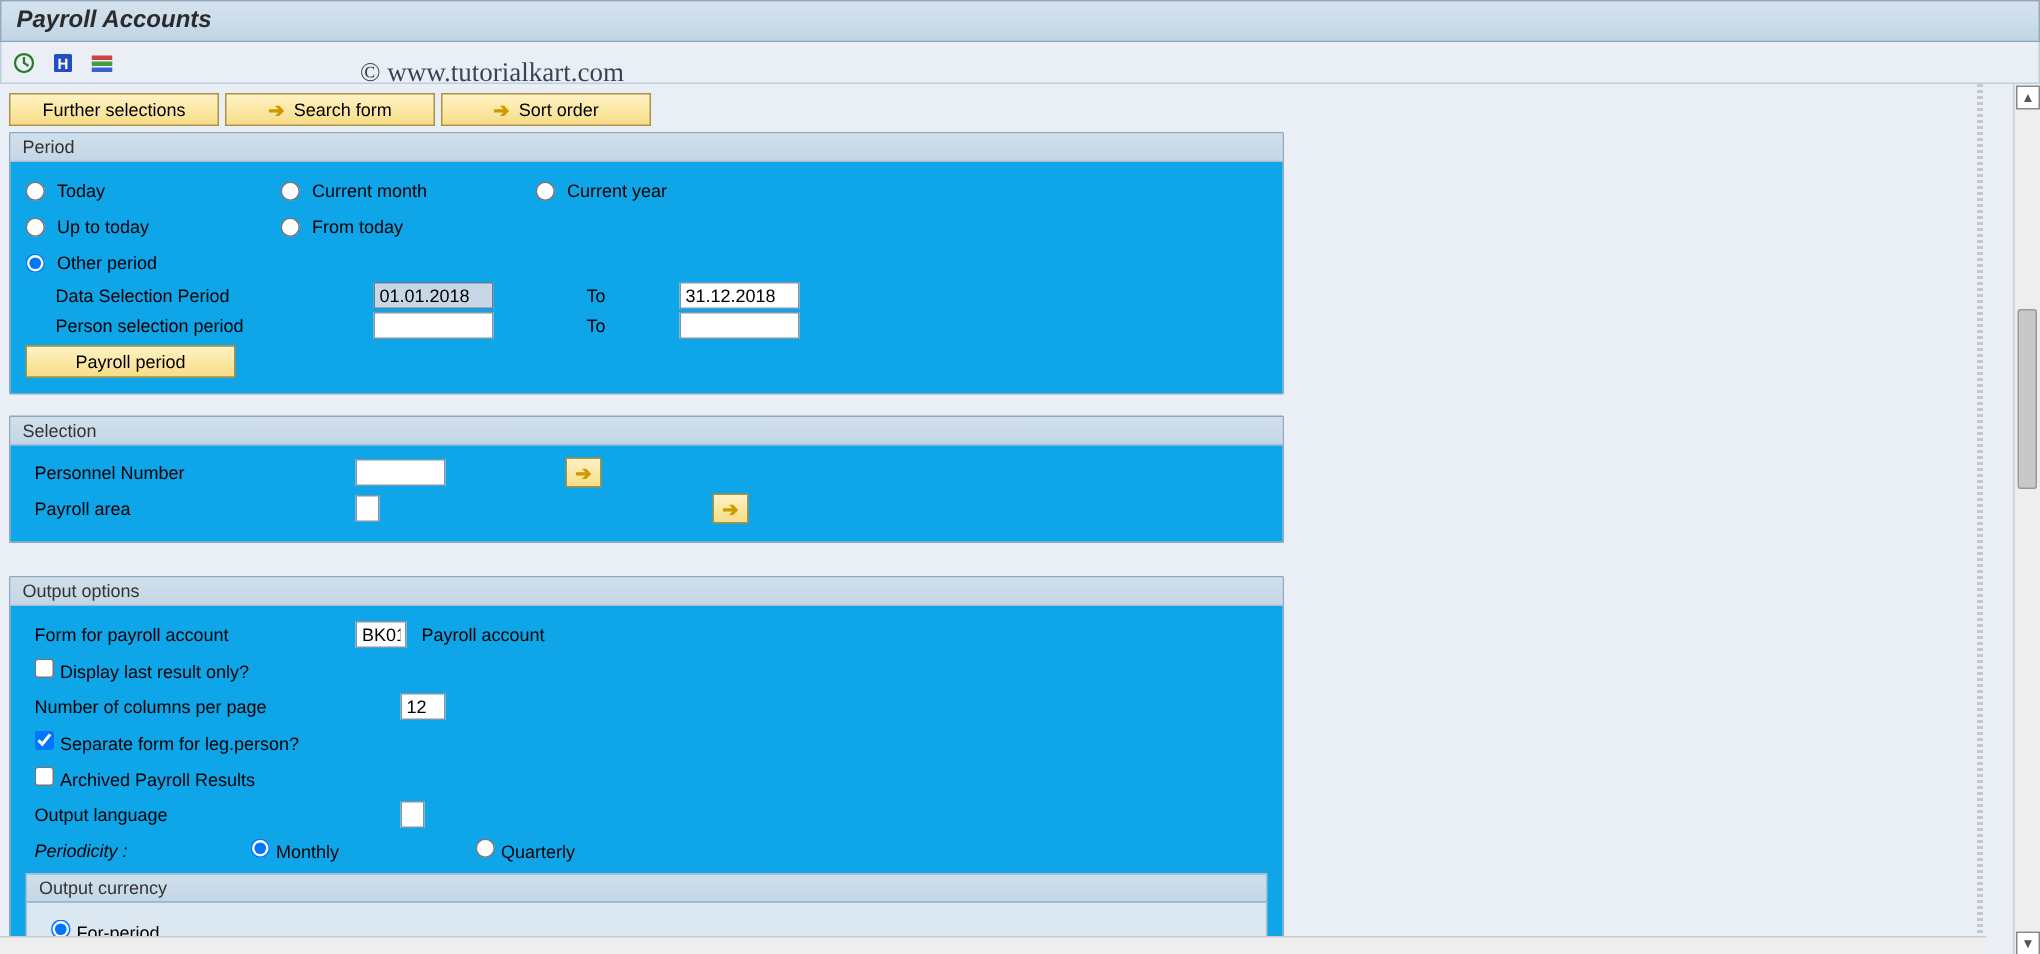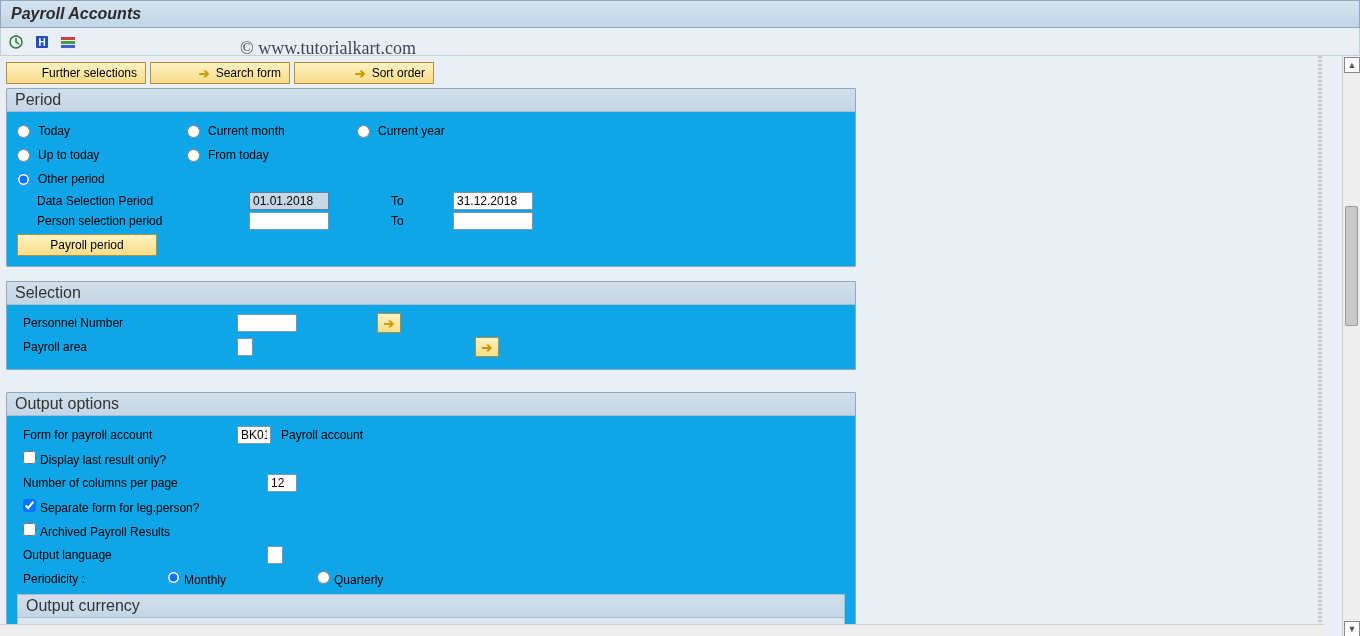--- a/index.html
+++ b/index.html
@@ -10,24 +10,24 @@
     .watermark { position:absolute; left:240px; top:38px; color:#0f172a; font-size:18px; opacity:.8; pointer-events:none; font-family: Liberation Serif, serif;}
     .content-area { position:relative; height: calc(100% - 54px); display:flex; }
     .scroll-inner { flex:1; background:#e9eff5; padding:6px 6px 0 6px; overflow:hidden; position:relative;}
     .scrollbar-outer { width:18px; background:#eee; border-left:1px solid #ccc; position:relative;}
     .scroll-arrow { width:16px; height:16px; border:1px solid #888; background:#fff; margin:1px; display:flex; align-items:center;justify-content:center; font-size:9px; color:#555; position:absolute; left:0;}
     .scroll-arrow.up{ top:0;}
     .scroll-arrow.down{ bottom:0;}
     .bottom-scrollbar { position:absolute; bottom:0; left:0; right:18px; height:14px; background:#eee; border-top:1px solid #ccc;}
     .btn-row { display:flex; gap:4px; margin-bottom:4px;}
     .btn-gold { background:linear-gradient(#fff2c4,#f7dd87); border:1px solid #b0903a; padding:3px 8px; display:inline-flex; align-items:center; gap:6px; font-size:12px; cursor:pointer; height:22px;}
-    .btn-gold.wide{ min-width:140px; justify-content:flex-end;}
+    .btn-gold.wide{ min-width:140px; justify-content:center;}
     .btn-gold.med{ min-width:140px; justify-content:center;}
     .group { border:1px solid #8fa8c0; background:#dbe7f1; margin-bottom:14px; border-radius:1px;}
-    .group-title { background:linear-gradient(#d1dfeb,#c4d6e6); border-bottom:1px solid #a8bdd0; padding:2px 8px; font-size:16px; color:#333;}
+    .group-title { background:linear-gradient(#d1dfeb,#c4d6e6); border-bottom:1px solid #a8bdd0; padding:2px 8px; font-size:12px; color:#333;}
     .group-body { padding:8px 10px; background:#0ea5e9;}
     .row { display:flex; align-items:center; min-height:22px; margin-bottom:2px;}
     .radio-row .opt{ display:flex; align-items:center; gap:4px; min-width:170px;}
     input[type=radio], input[type=checkbox]{ margin-right:4px; }
     .lbl{ min-width:200px; padding-left:20px;}
     .txt { border:1px solid #7a95ac; background:#fff; height:18px; font-size:12px; padding:1px 3px;}
     .txt.focus-field{ background:#c7d7e6; border-color:#5c80a0;}
     .txt.narrow{ width:30px;}
     .txt.narrower{ width:16px;}
     .txt.date{ width:80px;}
@@ -186,21 +186,21 @@
             <label style="padding-left:6px;"><input type="checkbox" checked="" style=""><span>Separate form for leg.person?</span></label>
           </div>
           <div class="row">
             <label style="padding-left:6px;"><input type="checkbox" style=""><span>Archived Payroll Results</span></label>
           </div>
           <div class="row">
             <span style="padding-left:6px; min-width:250px;">Output language</span>
             <input class="txt narrower" value="" style="">
           </div>
           <div class="row">
-            <span style="padding-left:6px; min-width:150px;">Periodicity :</span>
+            <span style="padding-left:6px; min-width:150px;font-style:italic;">Periodicity :</span>
             <label class="opt" style="min-width:150px;"><input type="radio" name="periodicity" checked="" style=""><span>Monthly</span></label>
             <label class="opt"><input type="radio" name="periodicity" style=""><span>Quarterly</span></label>
           </div>
 
           <div class="nested-group">
             <div class="group-title">Output currency</div>
             <div class="group-body" style="background:#dbe7f1;">
               <div class="row">
                 <label class="opt" style="padding-left:6px;"><input type="radio" name="curr" checked="" style=""><span>For-period</span></label>
               </div>

